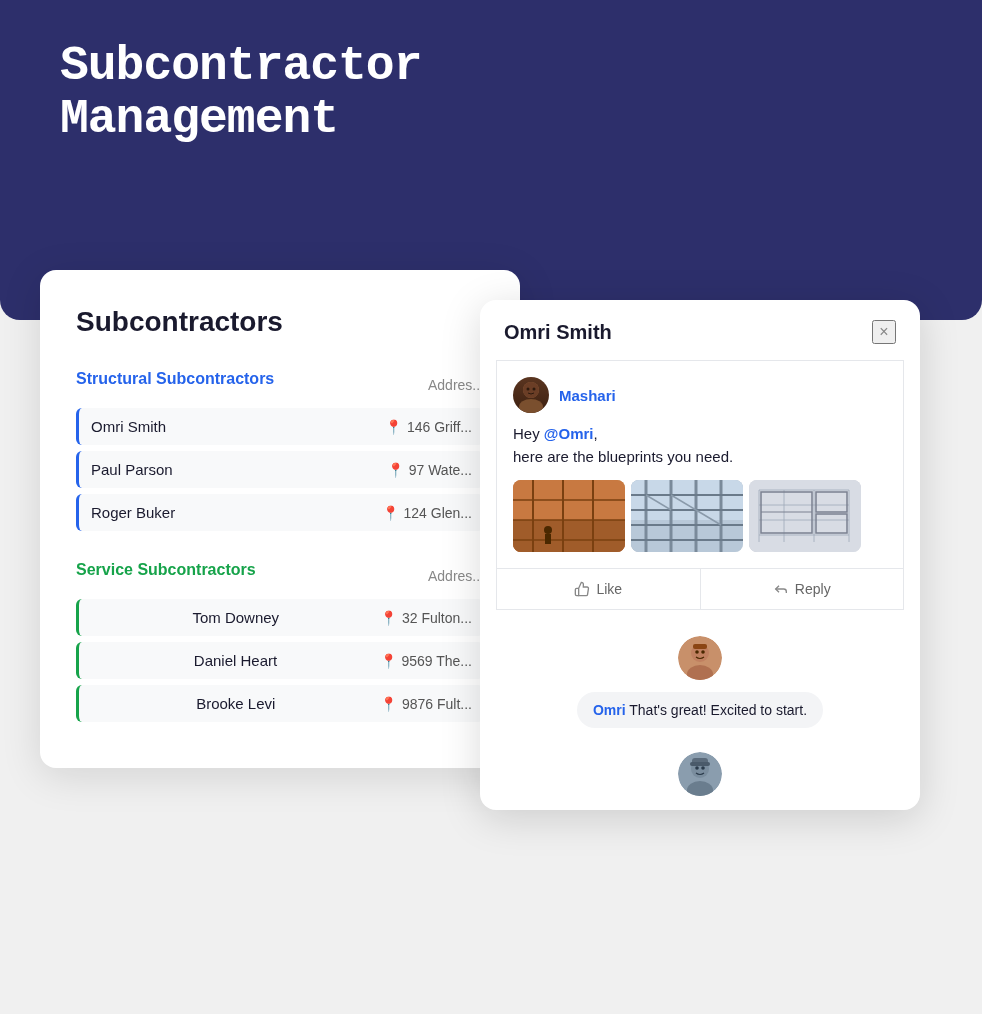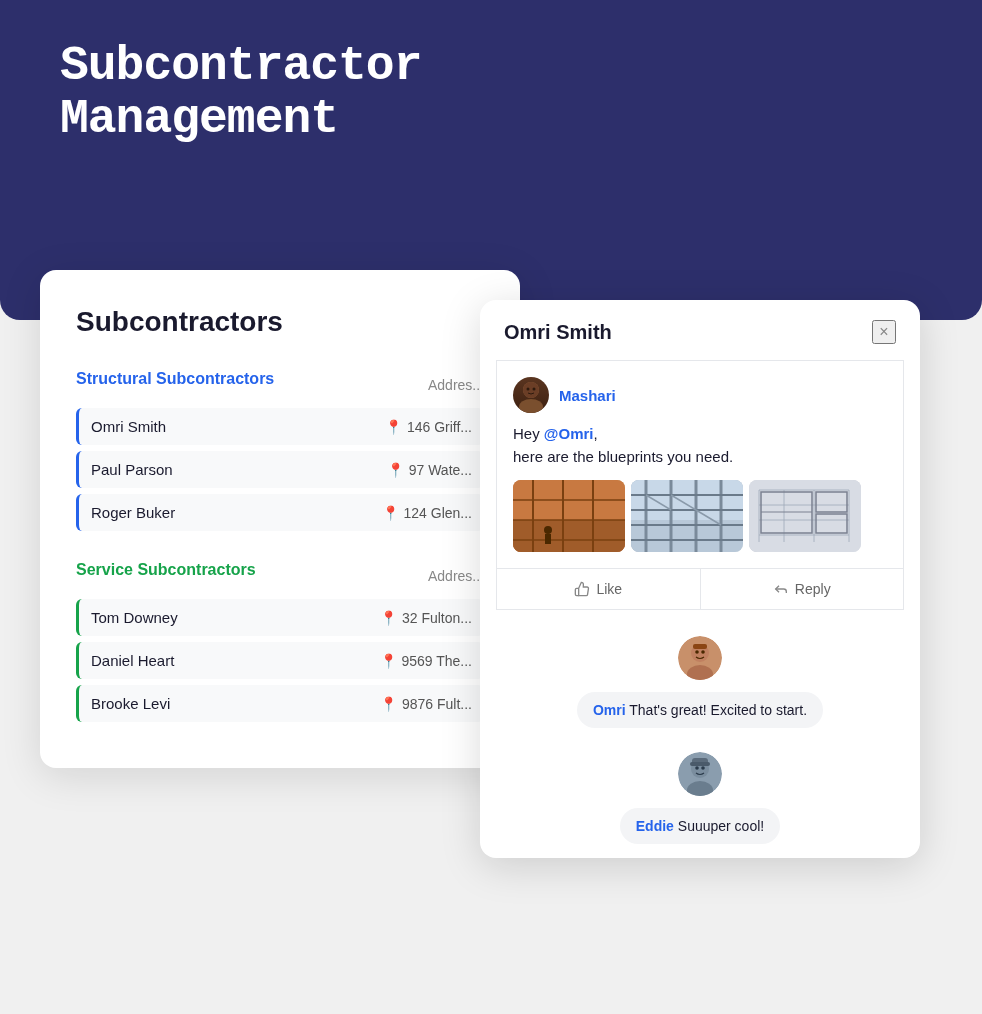--- a/index.html
+++ b/index.html
@@ -83,21 +83,21 @@
       display: flex;
       align-items: center;
       background: #f8f9fa;
       border-radius: 6px;
       padding: 10px 12px;
       margin-bottom: 6px;
       border-left: 3px solid transparent;
     }
 
     .contractor-row.structural { border-left-color: #2563eb; }
-    .contractor-row.service { border-left-color: #16a34a; }
+    .contractor-row.service { border-left-color: #16a34a; text-align: center; }
 
     .contractor-name {
       font-size: 15px;
       color: #1a1a2e;
       flex: 1;
       font-weight: 400;
     }
 
     .contractor-address {
       font-size: 14px;
@@ -500,20 +500,15 @@
         <circle cx="22" cy="22" r="22" fill="#8a9dae"></circle>
         <circle cx="22" cy="17" r="9" fill="#7a8d9e"></circle>
         <ellipse cx="22" cy="38" rx="13" ry="9" fill="#6a7d8e"></ellipse>
         <circle cx="19" cy="16" r="1.8" fill="#2a3a4a"></circle>
         <circle cx="25" cy="16" r="1.8" fill="#2a3a4a"></circle>
         <path d="M18 21 Q22 24 26 21" stroke="#2a3a4a" stroke-width="1.2" fill="none"></path>
         <rect x="14" y="6" width="16" height="7" rx="3" fill="#5a6a7a"></rect>
         <rect x="12" y="10" width="20" height="4" rx="2" fill="#4a5a6a"></rect>
       </svg>
     </div>
-    <div class="comment-bubble">
-      <span class="comment-user-name">Eddie</span>
-      <span> </span>
-      <span>Suuuper cool!</span>
-    </div>
   </div>
 
 </div>
 
 </body></html>

